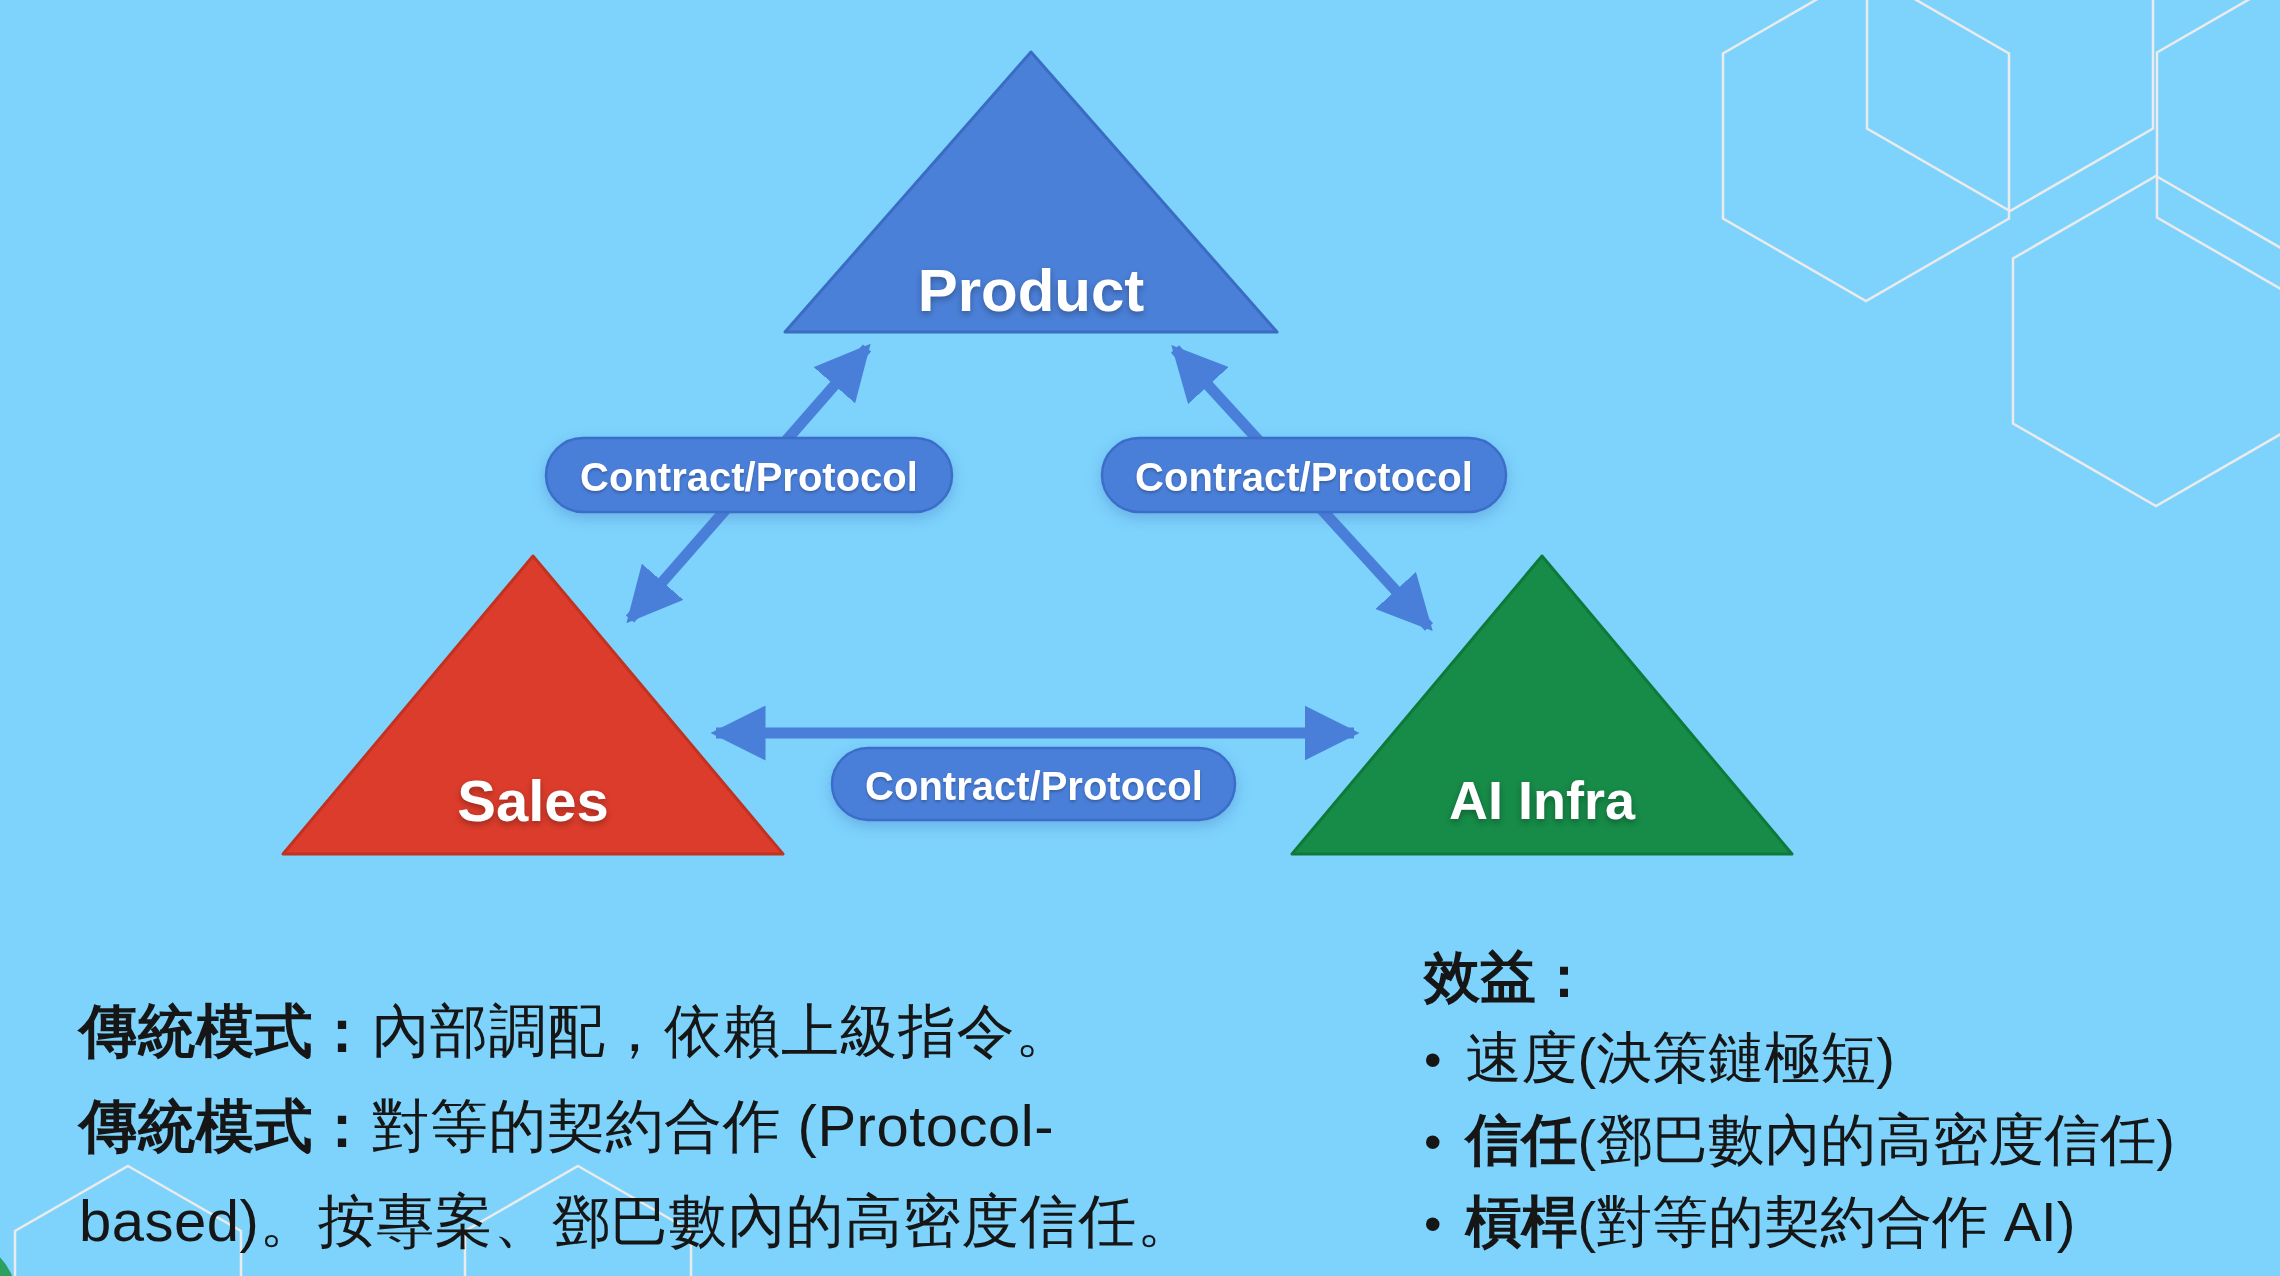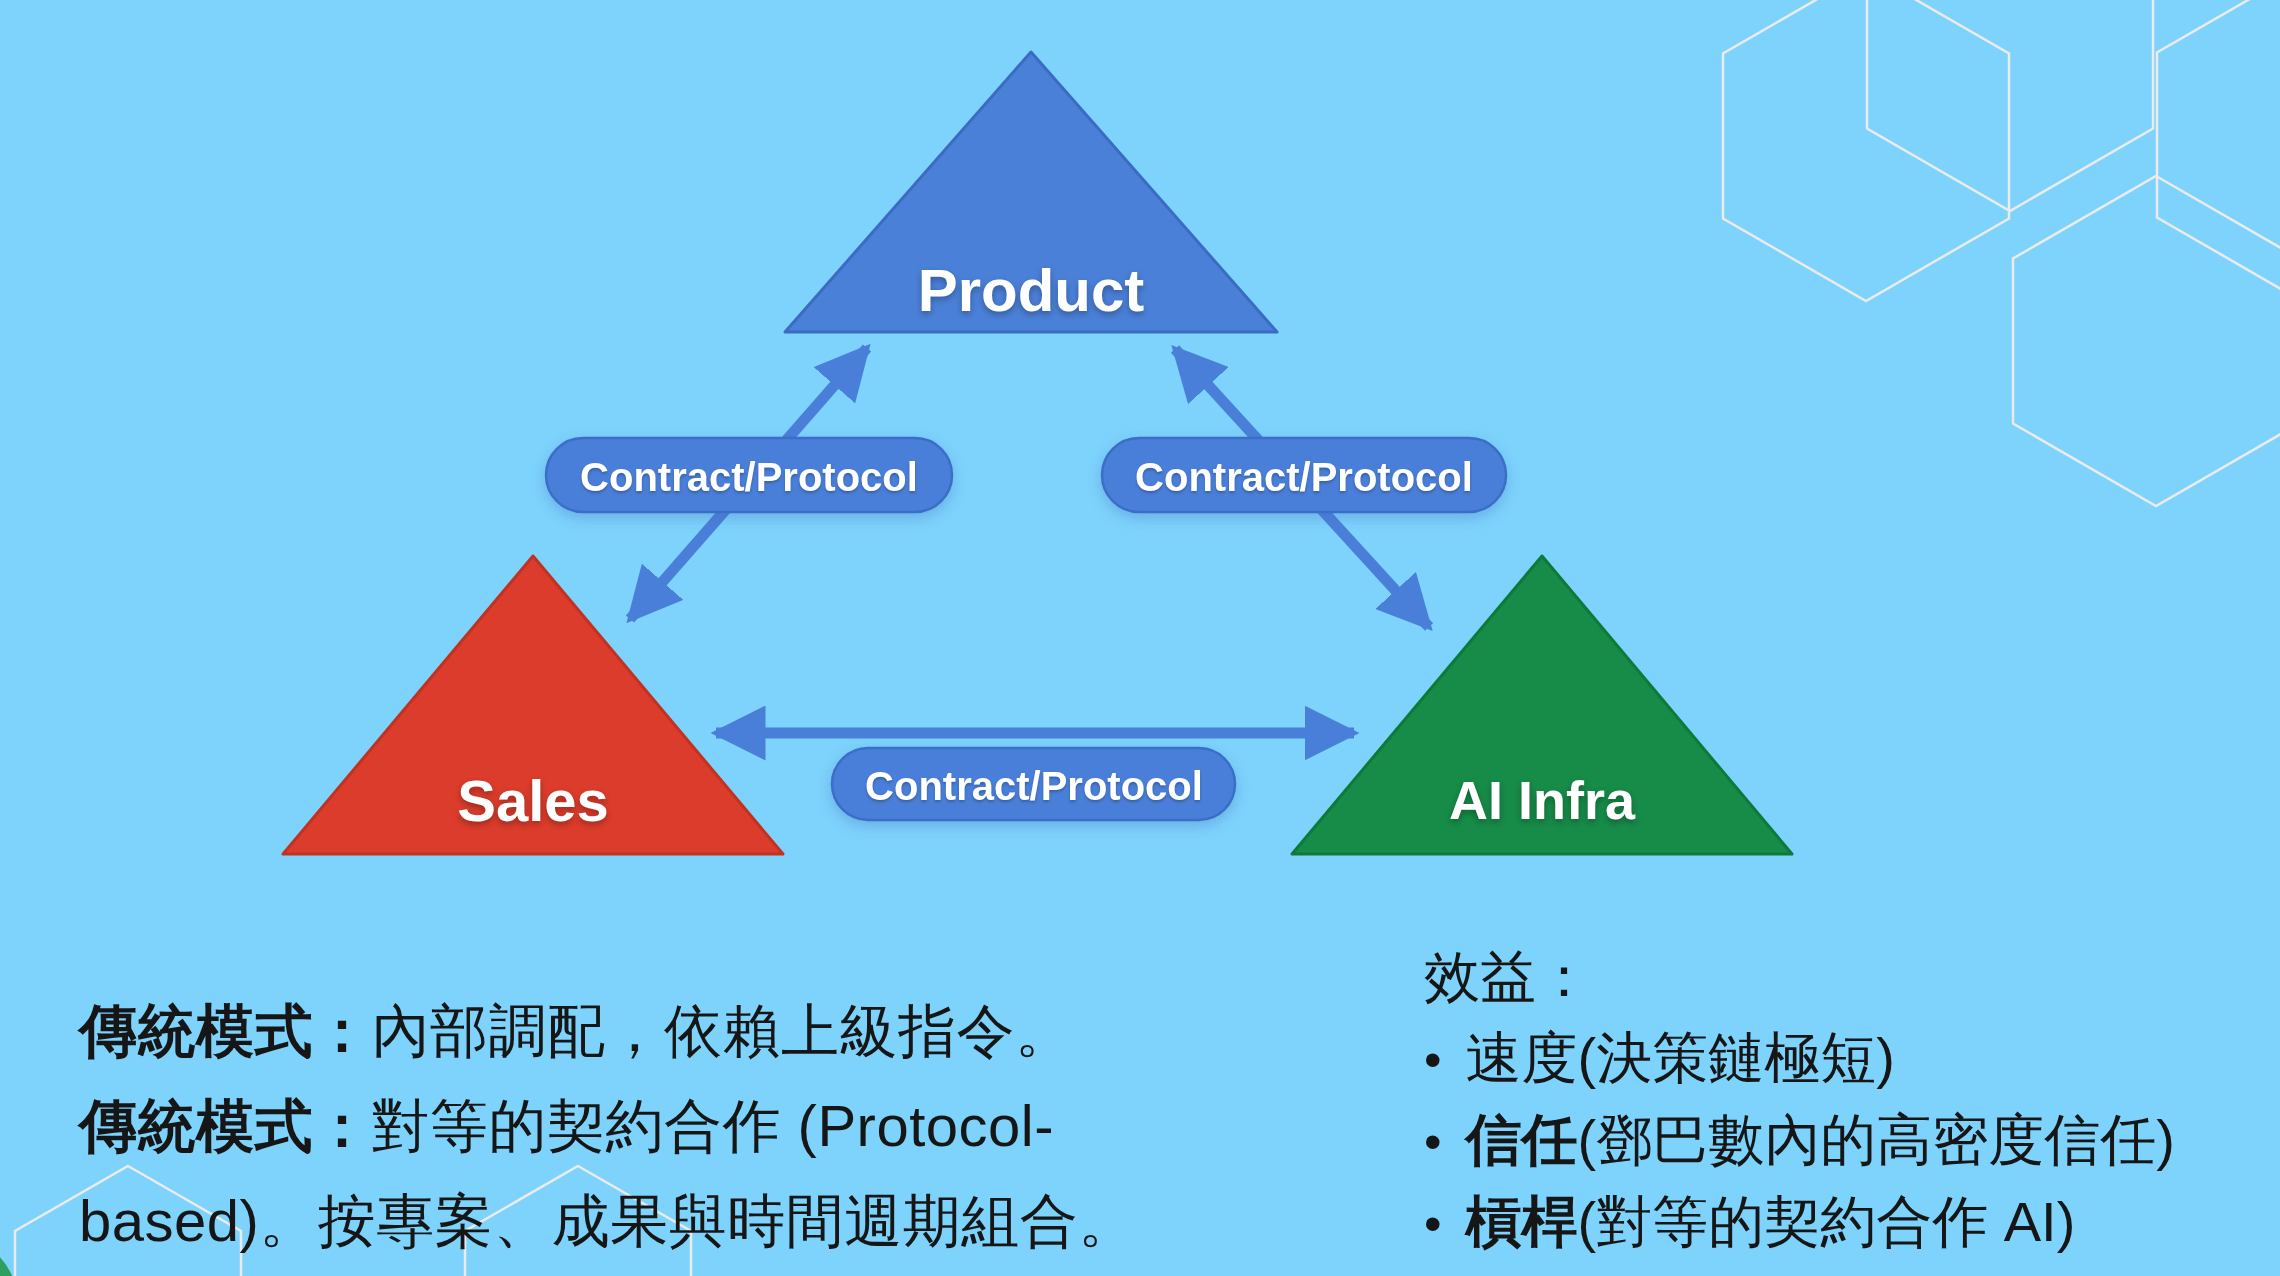--- a/index.html
+++ b/index.html
@@ -38,21 +38,21 @@
     font-size:58px;line-height:88px;
     letter-spacing:0.5px;white-space:nowrap;
   }
   .note-left p{margin:7px;}
   .b{font-weight:bold;}
   .benefits{
     position:absolute;left:1424px;top:936px;
     font-size:56px;line-height:79px;
     white-space:nowrap;
   }
-  .benefits-title{font-weight:normal;line-height:82px;}
+  .benefits-title{font-weight:bold;line-height:82px;}
   .bullet-row{display:flex;align-items:baseline;}
   .dot{margin-right:24px;font-size:50px;}
 </style>
 </head>
 <body>
 
 <div class="canvas">
 
   <svg class="layer" viewBox="0 0 2280 1276">
     <g>
@@ -110,21 +110,21 @@
   </svg>
 
   <div class="note-left">
     <p>
       <span class="b">傳統模式：</span><span>內部調配，依賴上級指令。</span>
     </p>
     <p>
       <span class="b">傳統模式：</span><span>對等的契約合作 (Protocol-</span>
     </p>
     <p>
-      <span>based)。按專案、成果與時間週期組合。</span>
+      <span>based)。按專案、鄧巴數內的高密度信任。</span>
     </p>
   </div>
 
   <div class="benefits">
     <div class="benefits-title">效益：</div>
     <div class="bullet-row">
       <span class="dot">•</span>
       <span>速度</span>
         <span> (決策鏈極短)</span>
     </div>

